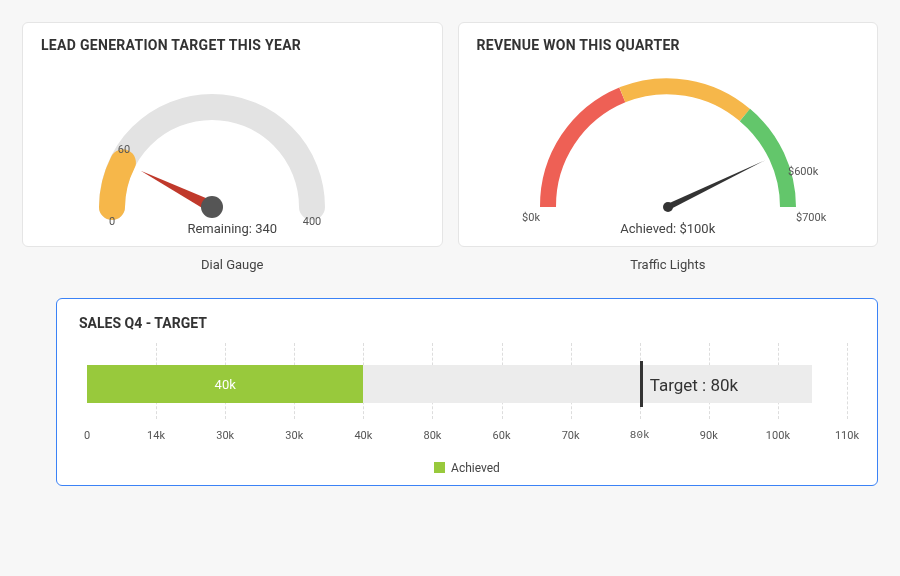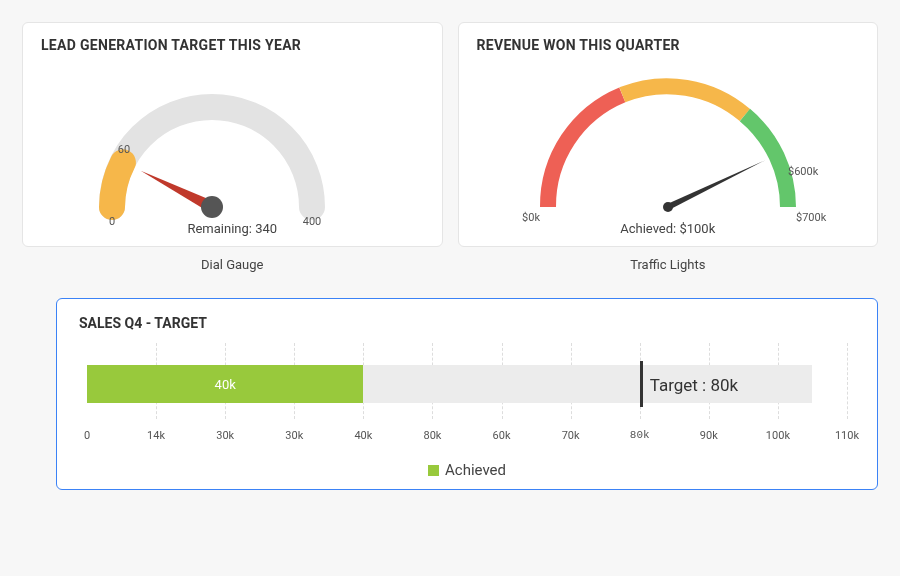--- a/index.html
+++ b/index.html
@@ -115,21 +115,21 @@
   }
   .axis span {
     position: absolute;
     font-size: 11px;
     color: #555;
     transform: translateX(-50%);
     top: 4px;
   }
   .legend {
     text-align: center;
-    font-size: 15px;
+    font-size: 12px;
     color: #444;
     margin-top: 14px;
   }
   .legend-swatch {
     display: inline-block;
     width: 11px;
     height: 11px;
     background: #98c93c;
     margin-right: 6px;
     vertical-align: -1px;

